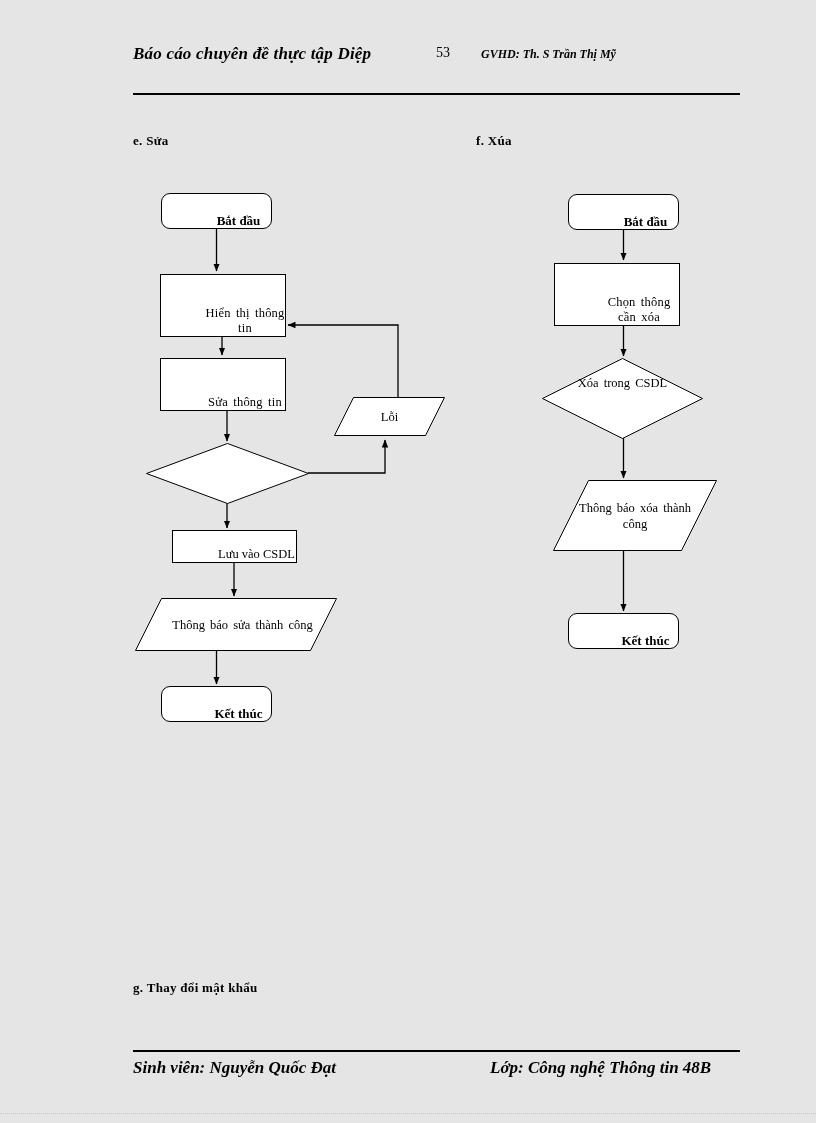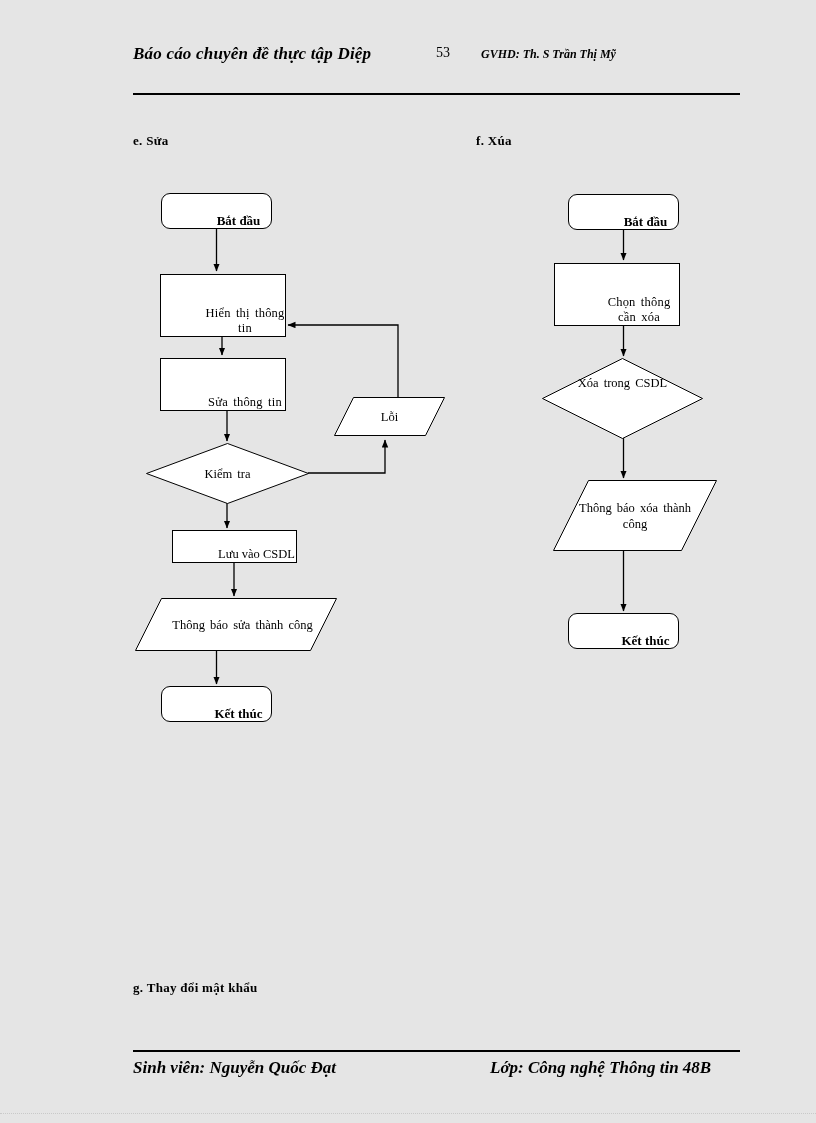--- a/index.html
+++ b/index.html
@@ -218,23 +218,20 @@
     <span>Hiển thị thông tin</span>
   </div>
 
   <div class="node rect wordspaced" style="left:160px; top:358px; width:126px; height:53px;">
     <span>Sửa thông tin</span>
   </div>
 
   <svg class="shape-svg" style="left:146px; top:443px;" width="163" height="61" viewBox="0 0 163 61">
     <polygon points="81.5,0.5 162.5,30.5 81.5,60.5 0.5,30.5"></polygon>
   </svg>
-  <div class="shape-label" style="left:146px; top:443px; width:163px; height:61px;">
-    <span>Kiểm tra</span>
-  </div>
 
   <div class="node rect" style="left:172px; top:530px; width:125px; height:33px;">
     <span>Lưu vào CSDL</span>
   </div>
 
   <svg class="shape-svg" style="left:135px; top:598px;" width="202" height="53" viewBox="0 0 202 53">
     <polygon points="26.5,0.5 201.5,0.5 175.5,52.5 0.5,52.5"></polygon>
   </svg>
   <div class="shape-label wordspaced" style="left:155px; top:598px; width:175px; height:53px;">
     <span>Thông báo sửa thành công</span>

